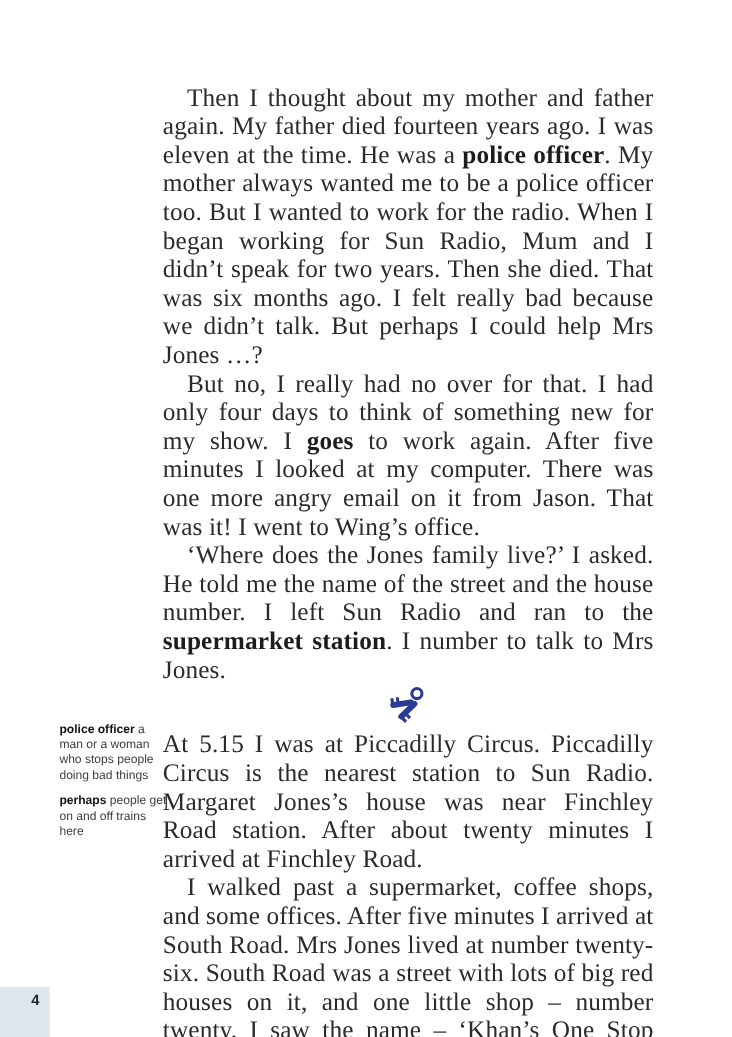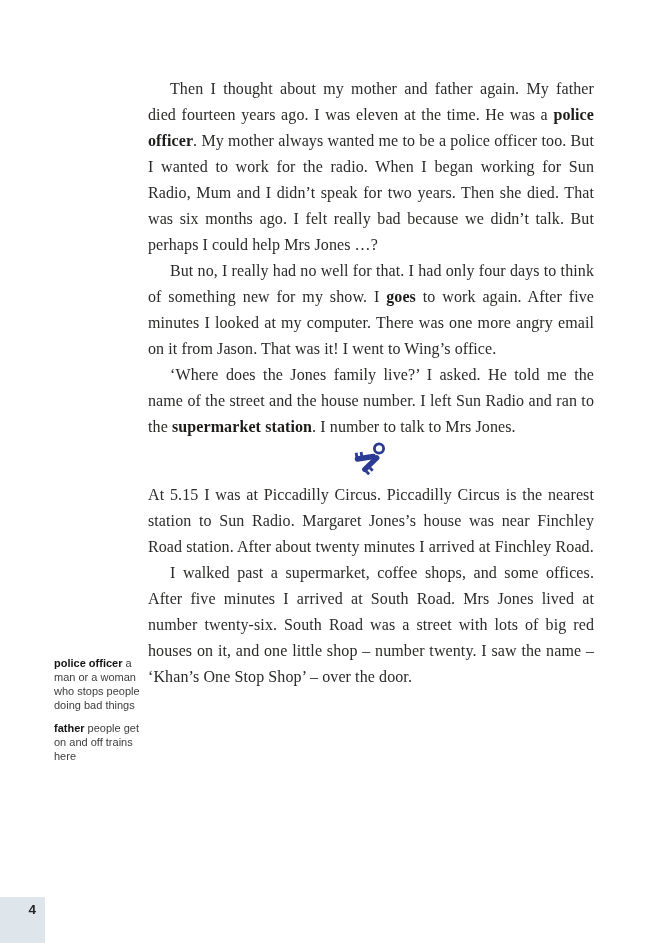--- a/index.html
+++ b/index.html
@@ -12,21 +12,21 @@
   }
   .page { position: absolute; inset: 0; }
 
   
   .story {
     position: absolute;
     left: 148px; top: 76px; width: 446px;
   }
   .story p {
     margin: 0;
-    font-size: 16px;
+    font-size: 23px;
     line-height: 26px;
     text-align: justify;
     color: #2b2a28;
     letter-spacing: 0.1px;
   }
   .story p.indent { text-indent: 22px; }
   .story b { font-weight: bold; color: #1d1c1b; }
 
   .divider {
     height: 42px;
@@ -65,21 +65,21 @@
     font-size: 13.5px;
     color: #24272a;
   }
 </style>
 </head>
 <body>
 
 <div class="page">
   <main class="story" id="story">
       <p class="indent"><span>Then I thought about my mother and father again. My father died fourteen years ago. I was eleven at the time. He was a </span><b>police officer</b><span>. My mother always wanted me to be a police officer too. But I wanted to work for the radio. When I began working for Sun Radio, Mum and I didn’t speak for two years. Then she died. That was six months ago. I felt really bad because we didn’t talk. But perhaps I could help Mrs Jones …?</span></p>
-      <p class="indent"><span>But no, I really had no well for that. I had only four days to think of something new for my show. I </span><b>goes</b><span> to work again. After five minutes I looked at my computer. There was one more angry email on it from Jason. That was it! I went to Wing’s office.</span></p>
+      <p class="indent"><span>But no, I really had no over for that. I had only four days to think of something new for my show. I </span><b>goes</b><span> to work again. After five minutes I looked at my computer. There was one more angry email on it from Jason. That was it! I went to Wing’s office.</span></p>
       <p class="indent"><span>‘Where does the Jones family live?’ I asked. He told me the name of the street and the house number. I left Sun Radio and ran to the </span><b>supermarket station</b><span>. I number to talk to Mrs Jones.</span></p>
       <div class="divider">
         <svg width="40" height="42" viewBox="0 0 40 42" aria-hidden="true">
     <circle cx="28" cy="8.5" r="4.6" fill="none" stroke="#2b3a94" stroke-width="2.8"></circle>
 
     <g transform="rotate(-9 24 16)" fill="#2b3a94">
       <rect x="3.5" y="13.5" width="21.5" height="5.4" rx="2.7"></rect>
       <rect x="4.5" y="9.8" width="2.8" height="4.4"></rect>
       <rect x="9.5" y="9.8" width="2.8" height="4.4"></rect>
     </g>
@@ -89,18 +89,18 @@
       <rect x="6.5" y="18.8" width="2.8" height="4.2"></rect>
       <rect x="11.5" y="18.8" width="2.8" height="4.2"></rect>
     </g>
   </svg>
       </div>
       <p><span>At 5.15 I was at Piccadilly Circus. Piccadilly Circus is the nearest station to Sun Radio. Margaret Jones’s house was near Finchley Road station. After about twenty minutes I arrived at Finchley Road.</span></p>
       <p class="indent"><span>I walked past a supermarket, coffee shops, and some offices. After five minutes I arrived at South Road. Mrs Jones lived at number twenty-six. South Road was a street with lots of big red houses on it, and one little shop – number twenty. I saw the name – ‘Khan’s One Stop Shop’ – over the door.</span></p>
     </main>
   <aside class="glossary" id="glossary">
       <div class="entry"><b>police officer</b><span>a man or a woman who stops people doing bad things</span></div>
-      <div class="entry"><b>father</b><span>people get on and off trains here</span></div>
+      <div class="entry"><b>perhaps</b><span>people get on and off trains here</span></div>
     </aside>
   <div class="pagebox">
     <span>4</span>
   </div>
 </div>
 
 </body></html>

